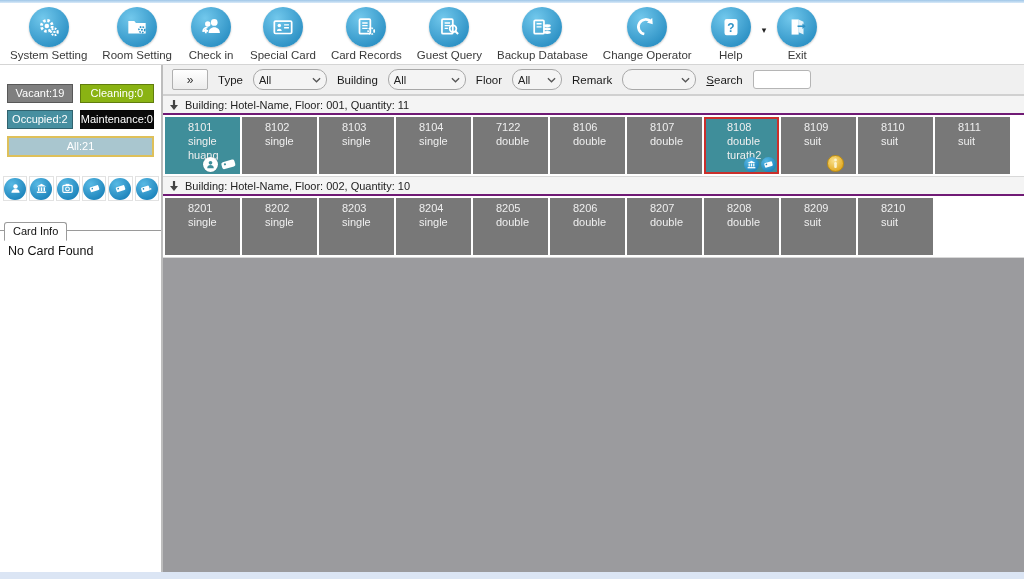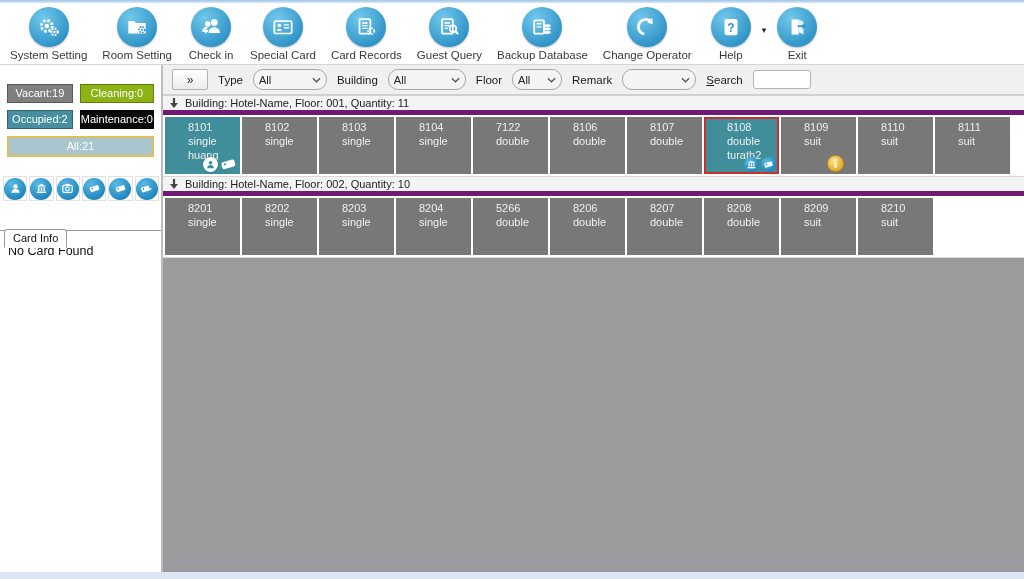--- a/index.html
+++ b/index.html
@@ -33,42 +33,42 @@
   .iconrow { display:flex; gap:2px; padding:7px 2px 0 3px; }
   .qcell { width:25px; height:25px; background:#fff; border:1px solid #e2e2e2;
     display:flex; align-items:center; justify-content:center; cursor:pointer; }
   .qcircle { width:22px; height:22px; border-radius:50%;
     background:radial-gradient(circle at 35% 28%, #58b9e4, #1f86bd 75%);
     display:flex; align-items:center; justify-content:center; }
   .qcircle svg { width:15px; height:15px; }
   .tabrow { margin-top:9px; border-bottom:1px solid #9a9a9a; padding-left:4px; }
   .tab { display:inline-block; background:#fff; border:1px solid #9a9a9a; border-bottom:1px solid #fff;
     border-radius:3px 3px 0 0; padding:2px 8px 3px 8px; font-size:11px; color:#111;
-    position:relative; top:18px; cursor:pointer; }
+    position:relative; top:11px; cursor:pointer; }
   .cardinfo { padding:13px 8px; font-size:12.5px; color:#111; }
 
   
   .main { flex:1; display:flex; flex-direction:column; background:#fff; min-width:0; }
   .filterbar { height:31px; background:#f0f0f0; border-bottom:2px solid #d0d0d0;
     display:flex; align-items:center; gap:10px; padding:0 9px; font-size:11.5px; color:#1a1a1a; }
   .expand-btn { width:36px; height:21px; background:linear-gradient(#ffffff,#ececec);
     border:1px solid #b0b0b0; border-radius:2px; font-size:12px; color:#333; cursor:pointer;
     font-family:"Liberation Sans", sans-serif; }
   .flabel { white-space:nowrap; }
   .flabel-search { display:inline-block; }
   .flabel-search::first-letter { text-decoration:underline; }
   .combo { height:21px; background:#f4f4f4; border:1px solid #a8a8a8; border-radius:10px;
     display:flex; align-items:center; justify-content:space-between; padding:0 5px;
     font-size:11px; color:#222; cursor:pointer; }
   .combo .chev svg { width:9px; height:6px; display:block; }
   .w-type { width:74px; } .w-bldg { width:78px; } .w-floor { width:50px; } .w-remark { width:74px; }
   .search-input { width:58px; height:19px; border:1px solid #b5b5b5; border-radius:3px;
     background:#fff; font-size:11px; padding:0 4px; }
 
-  .floor-header { height:19px; background:#f4f4f4; border-bottom:5px solid #701a75;
+  .floor-header { height:19px; background:#f4f4f4; border-bottom:2px solid #701a75;
     display:flex; align-items:center; gap:6px; padding-left:6px;
     font-size:11px; color:#222; cursor:pointer; }
   .fh-arrow svg { width:10px; height:12px; display:block; }
   .room-row { display:flex; gap:2px; padding:2px; background:#fff; border-bottom:1px solid #d8d8d8; }
   .room { width:75px; height:57px; background:#787878; color:#efefef; font-size:11px;
     line-height:1.28; padding:3px 0 0 6px; position:relative; cursor:pointer; flex:none; }
   .room .rline { white-space:nowrap; overflow:hidden;margin-left:17px; }
   .room.occ { background:#3f8e9a; }
   .room.sel { outline:2px solid #c9302c; outline-offset:-2px; }
   .rbadges { position:absolute; right:3px; bottom:2px; display:flex; gap:2px; align-items:center; }
@@ -439,21 +439,21 @@
             </div>
             <div class="room">
               <div class="rline">8203</div>
               <div class="rline">single</div>
             </div>
             <div class="room">
               <div class="rline">8204</div>
               <div class="rline">single</div>
             </div>
             <div class="room">
-              <div class="rline">5266</div>
+              <div class="rline">8205</div>
               <div class="rline">double</div>
             </div>
             <div class="room">
               <div class="rline">8206</div>
               <div class="rline">double</div>
             </div>
             <div class="room">
               <div class="rline">8207</div>
               <div class="rline">double</div>
             </div>

